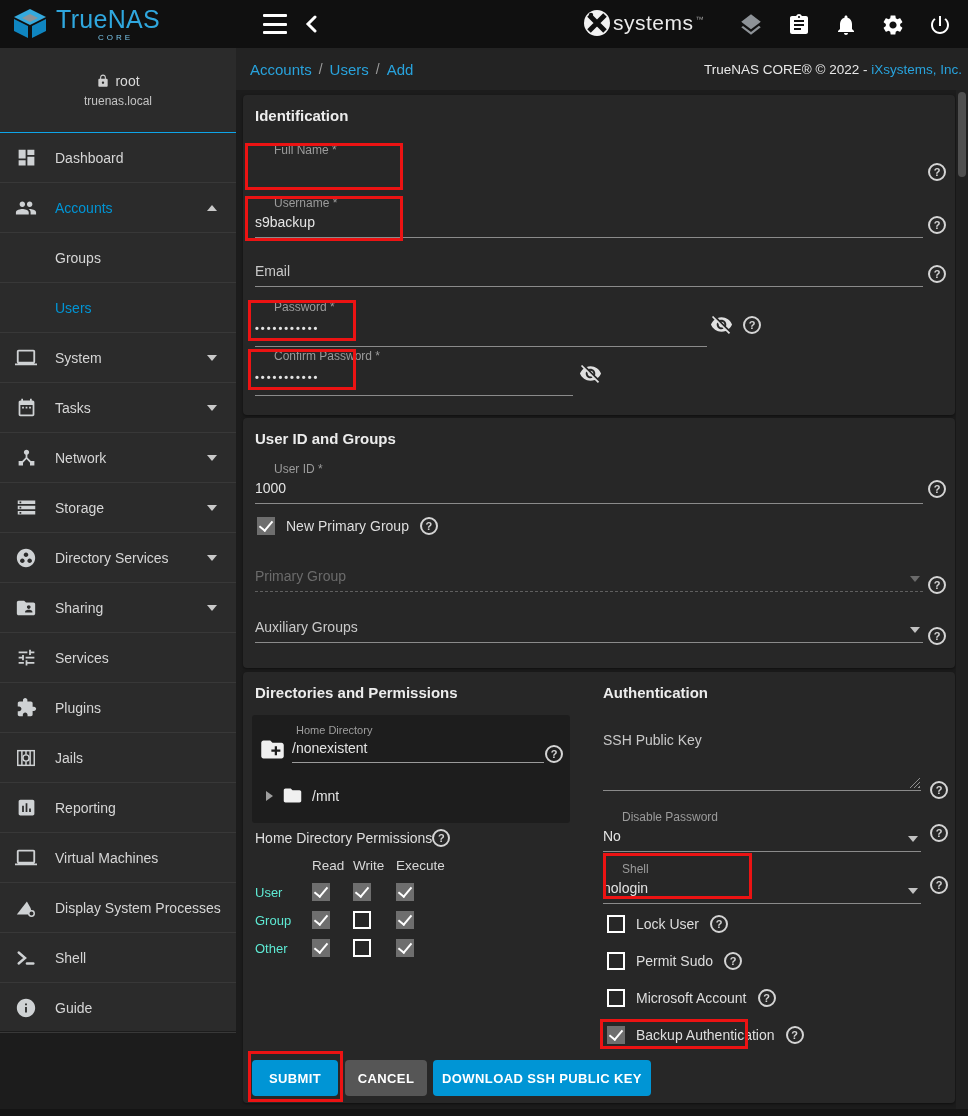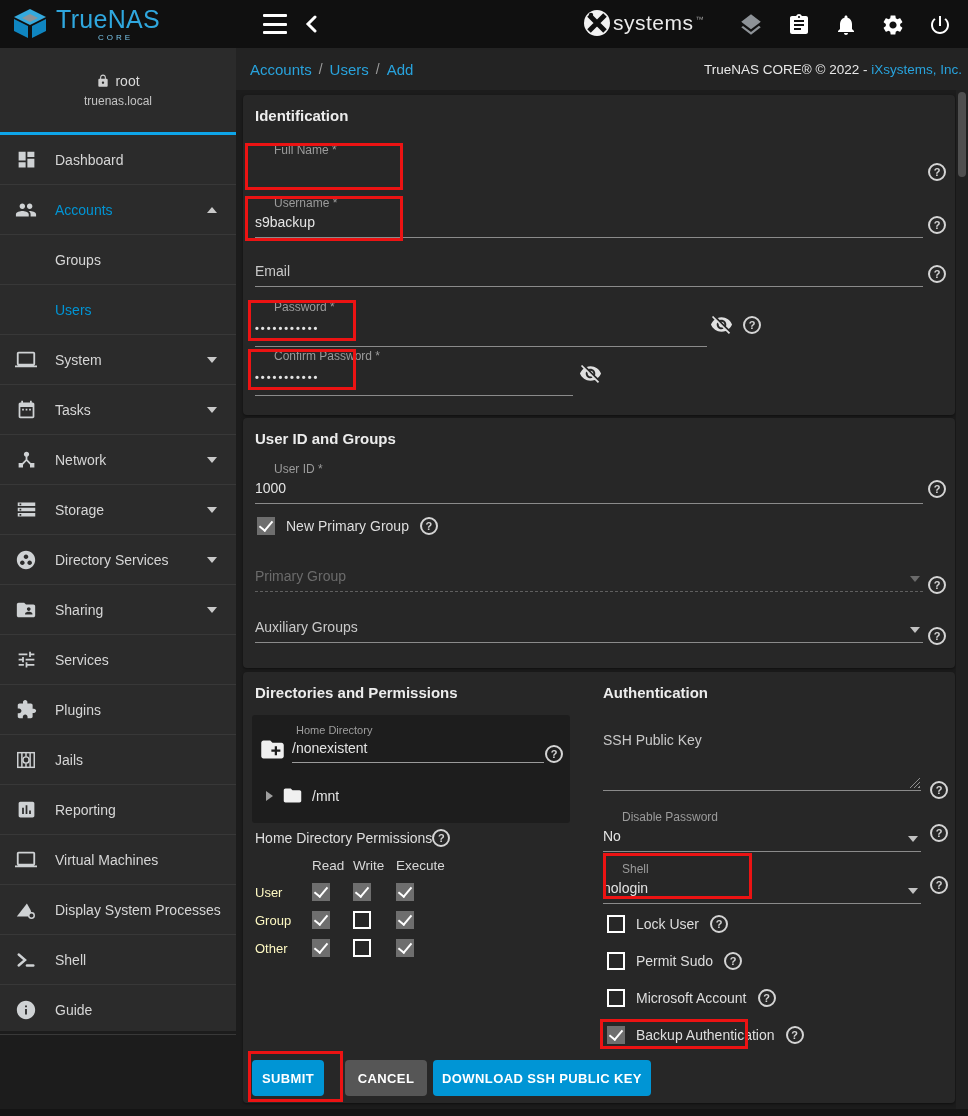--- a/index.html
+++ b/index.html
@@ -24,21 +24,21 @@
   .ix-tm{font-size:8px;color:#9a9a9a;margin-left:2px;margin-top:-8px;}
   .top-icons{position:absolute;right:16px;top:12px;display:flex;gap:23px;align-items:center;}
   
   .crumbbar{position:absolute;left:236px;top:48px;width:732px;height:42px;background:#232323;display:flex;align-items:center;box-sizing:border-box;padding:0 6px 0 14px;z-index:4;}
   .crumb-link{color:#28a3dd;font-size:15px;text-decoration:none;cursor:pointer;}
   .crumb-sep{color:#9c9c9c;font-size:14px;margin:0 7px;}
   .copyright{margin-left:auto;font-size:13.5px;color:#e8e8e8;white-space:nowrap;}
   .copyright a{color:#28a3dd;text-decoration:none;cursor:pointer;}
   
   .sidebar{position:absolute;left:0;top:48px;width:236px;height:983px;background:#2b2b2b;z-index:3;}
-  .userblock{height:84px;display:flex;flex-direction:column;align-items:center;justify-content:center;border-bottom:3px solid #0ea5e9;}
+  .userblock{height:84px;display:flex;flex-direction:column;align-items:center;justify-content:center;border-bottom:1px solid #0ea5e9;}
   .userline{display:flex;align-items:center;gap:5px;color:#d9d9d9;font-size:14px;}
   .hostname{color:#c3c3c3;font-size:12px;margin-top:5px;}
   .nav-item{height:49px;display:flex;align-items:center;border-bottom:1px solid #383838;cursor:pointer;position:relative;}
   .nav-icon{width:24px;margin-left:14px;display:flex;justify-content:center;}
   .nav-label{margin-left:17px;font-size:14px;color:#d6d6d6;}
   .nav-item.sub .nav-label{margin-left:55px;}
   .nav-item.active .nav-label{color:#0095d5;}
   .caret{position:absolute;right:19px;width:0;height:0;border-left:5px solid transparent;border-right:5px solid transparent;}
   .caret.down{border-top:6px solid #c9c9c9;}
   .caret.up{border-bottom:6px solid #c9c9c9;}
@@ -68,30 +68,30 @@
   .dirbox{position:absolute;left:9px;top:43px;width:318px;height:108px;background:#1d1d1d;border-radius:3px;}
   .hd-label{position:absolute;left:44px;top:9px;font-size:11px;color:#9e9e9e;}
   .hd-icon{position:absolute;left:7px;top:21px;}
   .hd-value{position:absolute;left:40px;top:25px;width:252px;font-size:14px;color:#e4e4e4;padding-bottom:6px;border-bottom:1px solid #9b9b9b;}
   .tree{position:absolute;left:14px;top:70px;display:flex;align-items:center;gap:9px;font-size:14px;color:#e5e5e5;cursor:pointer;}
   .tree-caret{width:0;height:0;border-top:5px solid transparent;border-bottom:5px solid transparent;border-left:7px solid #9e9e9e;}
   .hdp{position:absolute;left:12px;top:157px;display:flex;align-items:center;gap:0;font-size:14px;color:#dedede;}
   
   .permgrid{position:absolute;left:12px;top:186px;display:grid;grid-template-columns:57px 41px 43px 56px;row-gap:10px;align-items:center;}
   .permhead{font-size:13.5px;color:#d8d8d8;}
-  .permlabel{font-size:13px;color:#fef9c3;}
+  .permlabel{font-size:13px;color:#5eead4;}
   
   .ssh-label{position:absolute;left:360px;top:60px;font-size:14px;color:#c9c9c9;}
   .ssh-area{position:absolute;left:360px;top:80px;width:318px;height:38px;border-bottom:1px solid #8a8a8a;cursor:text;}
   .resize-handle{position:absolute;right:1px;bottom:2px;width:11px;height:11px;background:repeating-linear-gradient(135deg,transparent 0 2px,#8f8f8f 2px 3px);clip-path:polygon(100% 0,100% 100%,0 100%);}
   
   .btn{position:absolute;top:388px;height:36px;border:none;border-radius:4px;font-family:"Liberation Sans",sans-serif;font-size:13px;font-weight:700;letter-spacing:0.4px;color:#fff;cursor:pointer;}
   .btn.blue{background:#0095d5;}
   .btn.gray{background:#565656;}
-  #btn-submit{left:9px;width:72px;}
+  #btn-submit{left:9px;width:86px;}
   #btn-cancel{left:102px;width:82px;}
   #btn-download{left:190px;width:218px;}
   
   .scrolltrack{position:absolute;right:0;top:90px;width:12px;height:1026px;background:#202020;z-index:6;}
   .scrollthumb{position:absolute;left:2px;top:2px;width:8px;height:85px;background:#4f4f4f;border-radius:4px;cursor:grab;}
   
   .bottomstrip{position:absolute;left:0;bottom:0;width:968px;height:7px;background:#141414;z-index:6;}
   
   .ann{position:absolute;border:3px solid #ec1313;z-index:20;pointer-events:none;box-sizing:border-box;}
   #ann-fullname{left:245px;top:143px;width:158px;height:47px;}

